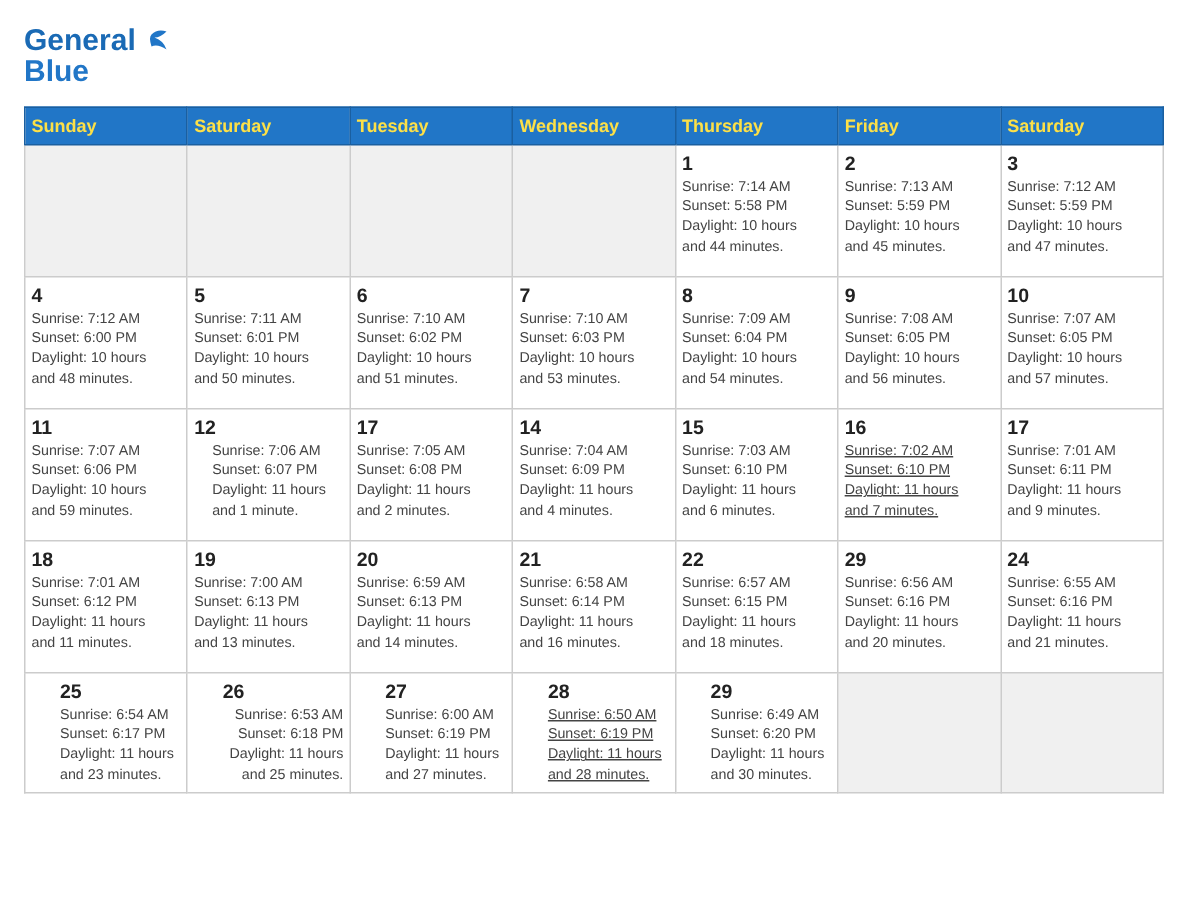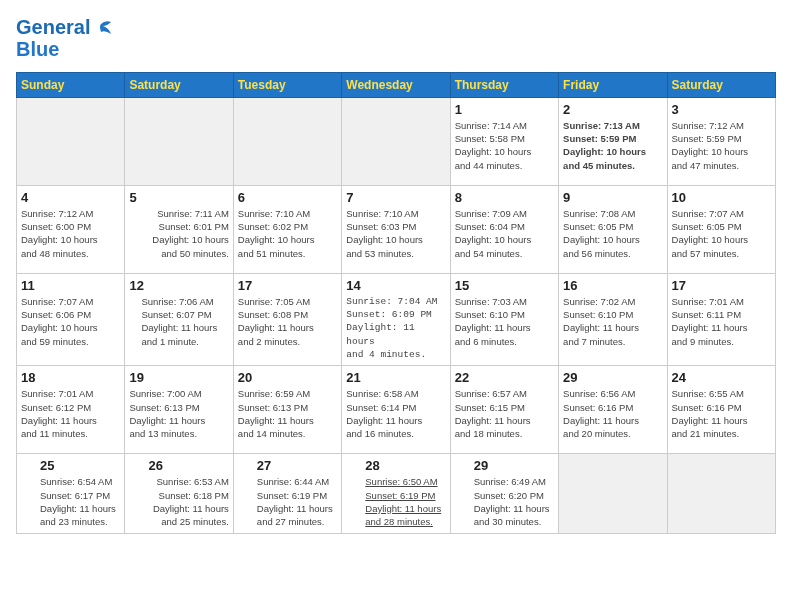--- a/index.html
+++ b/index.html
@@ -116,21 +116,21 @@
         <td class="gray"></td>
         <td>
           <span class="day-num">1</span>
           <div class="day-info" style="white-space: pre-line;">Sunrise: 7:14 AM
 Sunset: 5:58 PM
 Daylight: 10 hours
 and 44 minutes.</div>
         </td>
         <td>
           <span class="day-num">2</span>
-          <div class="day-info" style="white-space: pre-line; font-weight: bold;">Sunrise: 7:13 AM
+          <div class="day-info" style="white-space: pre-line;">Sunrise: 7:13 AM
 Sunset: 5:59 PM
 Daylight: 10 hours
 and 45 minutes.</div>
         </td>
         <td>
           <span class="day-num">3</span>
           <div class="day-info" style="white-space: pre-line;">Sunrise: 7:12 AM
 Sunset: 5:59 PM
 Daylight: 10 hours
 and 47 minutes.</div>
@@ -139,21 +139,21 @@
       <tr>
         <td>
           <span class="day-num">4</span>
           <div class="day-info" style="white-space: pre-line;">Sunrise: 7:12 AM
 Sunset: 6:00 PM
 Daylight: 10 hours
 and 48 minutes.</div>
         </td>
         <td>
           <span class="day-num">5</span>
-          <div class="day-info" style="white-space: pre-line; text-align: right;">Sunrise: 7:11 AM
+          <div class="day-info" style="white-space: pre-line;">Sunrise: 7:11 AM
 Sunset: 6:01 PM
 Daylight: 10 hours
 and 50 minutes.</div>
         </td>
         <td>
           <span class="day-num">6</span>
           <div class="day-info" style="white-space: pre-line;">Sunrise: 7:10 AM
 Sunset: 6:02 PM
 Daylight: 10 hours
 and 51 minutes.</div>
@@ -204,35 +204,35 @@
         </td>
         <td>
           <span class="day-num">17</span>
           <div class="day-info" style="white-space: pre-line;">Sunrise: 7:05 AM
 Sunset: 6:08 PM
 Daylight: 11 hours
 and 2 minutes.</div>
         </td>
         <td>
           <span class="day-num">14</span>
-          <div class="day-info" style="white-space: pre-line; font-family: Liberation Mono, monospace;">Sunrise: 7:04 AM
+          <div class="day-info" style="white-space: pre-line;">Sunrise: 7:04 AM
 Sunset: 6:09 PM
 Daylight: 11 hours
 and 4 minutes.</div>
         </td>
         <td>
           <span class="day-num">15</span>
           <div class="day-info" style="white-space: pre-line;">Sunrise: 7:03 AM
 Sunset: 6:10 PM
 Daylight: 11 hours
 and 6 minutes.</div>
         </td>
         <td>
           <span class="day-num">16</span>
-          <div class="day-info" style="white-space: pre-line;">Sunrise: 7:02 AM
+          <div class="day-info" style="white-space: pre-line; text-decoration: underline;">Sunrise: 7:02 AM
 Sunset: 6:10 PM
 Daylight: 11 hours
 and 7 minutes.</div>
         </td>
         <td>
           <span class="day-num">17</span>
           <div class="day-info" style="white-space: pre-line;">Sunrise: 7:01 AM
 Sunset: 6:11 PM
 Daylight: 11 hours
 and 9 minutes.</div>
@@ -299,21 +299,21 @@
         </td>
         <td>
           <span class="day-num">26</span>
           <div class="day-info" style="white-space: pre-line; text-align: right;">Sunrise: 6:53 AM
 Sunset: 6:18 PM
 Daylight: 11 hours
 and 25 minutes.</div>
         </td>
         <td>
           <span class="day-num">27</span>
-          <div class="day-info" style="white-space: pre-line;">Sunrise: 6:44 AM
+          <div class="day-info" style="white-space: pre-line;">Sunrise: 6:00 AM
 Sunset: 6:19 PM
 Daylight: 11 hours
 and 27 minutes.</div>
         </td>
         <td>
           <span class="day-num">28</span>
           <div class="day-info" style="white-space: pre-line; text-decoration: underline;">Sunrise: 6:50 AM
 Sunset: 6:19 PM
 Daylight: 11 hours
 and 28 minutes.</div>

